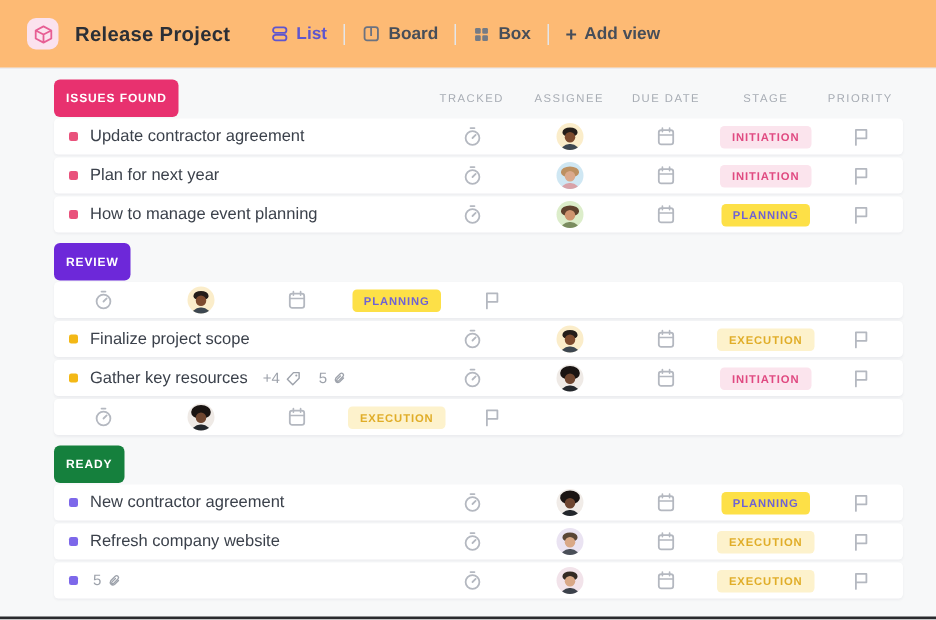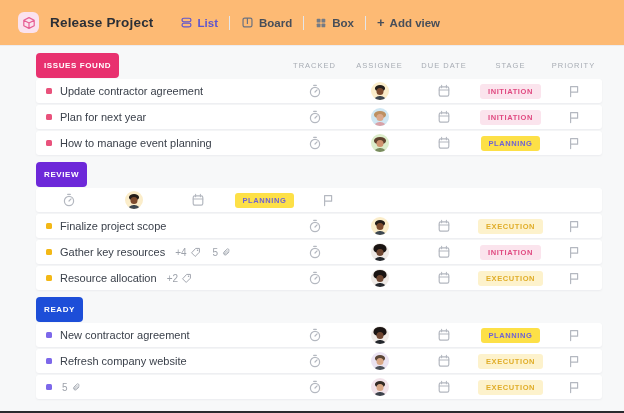--- a/index.html
+++ b/index.html
@@ -31,21 +31,21 @@
   .content{padding:12px 22px 0 36px;}
   .group{margin-bottom:12px;}
   .group-head{display:flex;align-items:center;height:15px;margin-bottom:6px;}
   .group-name-area{flex:1;min-width:0;display:flex;align-items:center;}
   .group-badge{
     display:inline-block;color:#fff;font-size:8px;font-weight:700;letter-spacing:.6px;
     padding:8px 8px;border-radius:4px;text-transform:uppercase;
   }
   .g-issues .group-badge{background:#e8316f;}
   .g-review .group-badge{background:#6d28d9;}
-  .g-ready  .group-badge{background:#1d4ed8;}
+  .g-ready  .group-badge{background:#15803d;}
 
   .cell{display:flex;align-items:center;justify-content:center;flex:0 0 auto;}
   .c-tracked{width:65px;}
   .c-assignee{width:65px;}
   .c-due{width:64px;}
   .c-stage{width:69px;}
   .c-priority{width:57px;}
   .col-label{
     font-size:7.5px;font-weight:400;color:#a7acb4;letter-spacing:1px;text-transform:uppercase;
   }
@@ -380,30 +380,20 @@
           <span class="stage-badge st-initiation">INITIATION</span>
         </span>
       <span class="cell c-priority">
           <svg class="ic icon-gray" width="14" height="14">
             <use href="#i-flag"></use>
           </svg>
         </span>
     </div>
 
     <div class="row">
-      <div class="name-area">
-        <span class="bullet"></span>
-        <span class="task-title">Resource allocation</span>
-        <span class="extras">
-          <span>+2</span>
-          <svg class="ic" width="11" height="11">
-              <use href="#i-tag"></use>
-            </svg>
-        </span>
-      </div>
       <span class="cell c-tracked">
           <svg class="ic icon-gray" width="14" height="14">
             <use href="#i-clock"></use>
           </svg>
         </span>
       <span class="cell c-assignee">
           <span class="avatar" style="--bg:#efeae6;--skin:#6f4630;--hair:#1a1412;--hw:13px;--hh:9px;--ht:1px;--shirt:#23272c">
             <span class="shoulders"></span>
           </span>
         </span>

